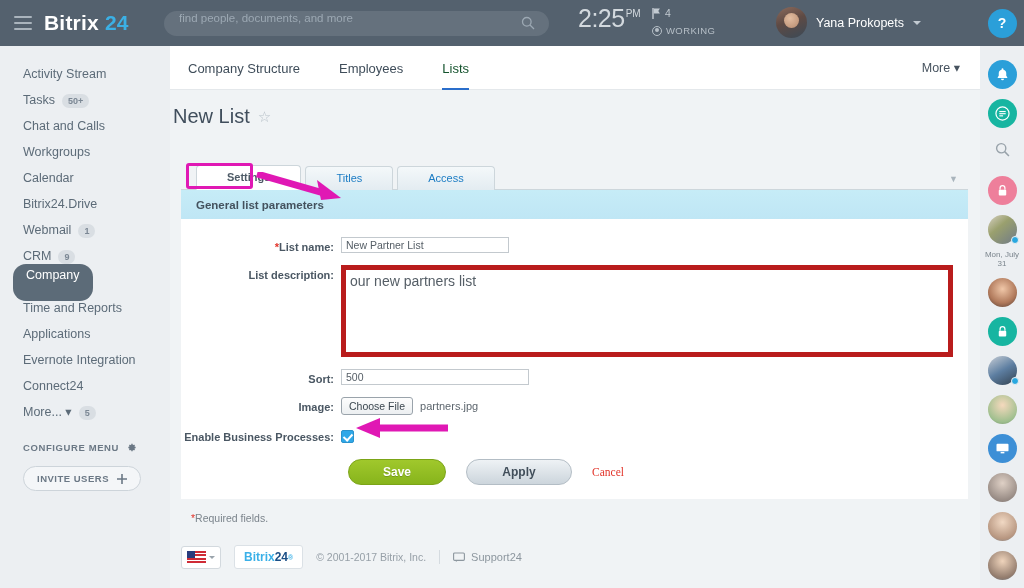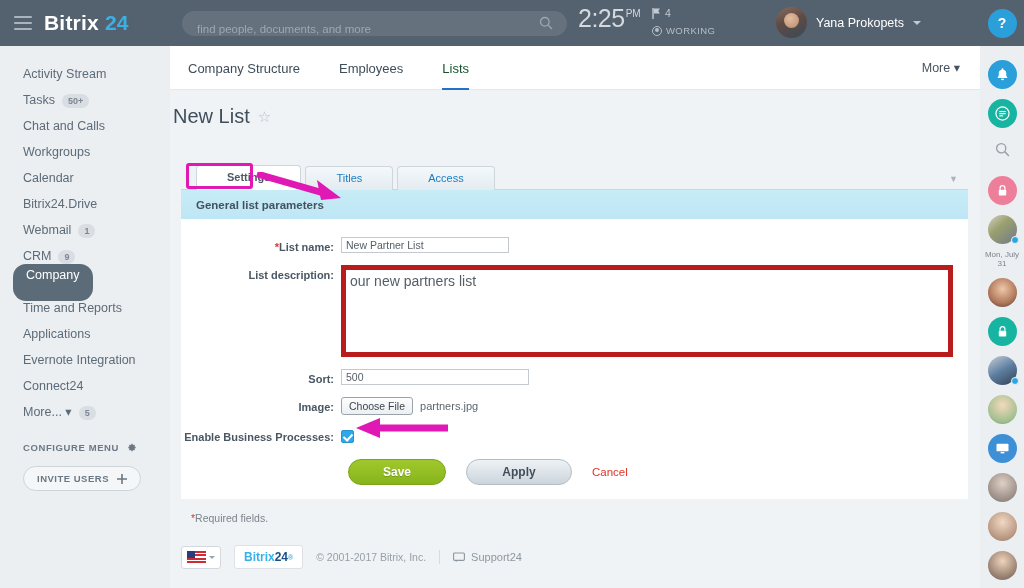--- a/index.html
+++ b/index.html
@@ -16,22 +16,22 @@
   .topbar {
     position: absolute; top: 0; left: 0; width: 980px; height: 46px;
     background: #54616e; display: flex; align-items: center;
   }
   .burger { width: 18px; height: 14px; margin-left: 14px; margin-right: 12px;
             display: flex; flex-direction: column; justify-content: space-between; cursor: pointer; }
   .burger i { display: block; height: 2px; background: #aab4bd; border-radius: 1px; }
   .brand { font-size: 21px; font-weight: bold; color: #fff; letter-spacing: .2px; }
   .brand .num { color: #3bb0e5; font-weight: bold; }
   .searchwrap {
-    position: absolute; left: 182px; top: 11px; width: 385px; height: 25px;
-    background: #65717d; border-radius: 13px; display: flex; align-items: flex-end;
+    position: absolute; left: 164px; top: 11px; width: 385px; height: 25px;
+    background: #65717d; border-radius: 13px; display: flex; align-items: flex-start;
   }
   .searchwrap input {
     border: none; background: transparent; outline: none;
     color: #cfd6dc; font-size: 11.5px; padding-left: 15px; width: 330px;
     font-family: "Liberation Sans", sans-serif;
   }
   .searchwrap input::placeholder { color: #9ca8b3; }
   .search-ico { position: absolute; right: 14px; top: 5px; color: #9ca8b3; }
 
   .clock { position: absolute; left: 578px; top: 4px; color: #d3d9de; }
@@ -106,21 +106,21 @@
   .chk { width: 13px; height: 13px; background: #2fa8e8; border: 1px solid #2b93cc; border-radius: 2px;
          position: relative; cursor: pointer; margin-top: 3px; }
   .chk::after { content:""; position: absolute; left: 3px; top: 1px; width: 4px; height: 7px;
                 border: solid #fff; border-width: 0 2px 2px 0; transform: rotate(42deg); }
   .btnrow { margin-left: 167px; margin-top: 16px; display: flex; align-items: center; gap: 20px; }
   .btn { height: 26px; border-radius: 13px; font-size: 12px; font-weight: bold; color: #fff;
          display: flex; align-items: center; justify-content: center; cursor: pointer; border: 1px solid transparent; }
   .btn-save { width: 98px; background: linear-gradient(#a0c82c,#87b41c); border-color: #7ba417;
               text-shadow: 0 1px 0 rgba(0,0,0,.18); }
   .btn-apply { width: 106px; background: linear-gradient(#eef2f5,#ccd5dc); color: #414e5a; border-color: #b3bdc5; text-shadow: none; }
-  .cancel { font-size: 11.5px; color: #e2342a; cursor: pointer; }
+  .cancel { font-size: 11.5px; color: #e2342a; cursor: pointer; font-family: Liberation Serif, serif; }
   .reqnote { margin-left: 10px; margin-top: 13px; font-size: 10.5px; color: #7b848c; }
 
   
   .footer { position: absolute; left: 181px; top: 545px; display: flex; align-items: center; gap: 13px; }
   .flagsel { width: 40px; height: 23px; border: 1px solid #d3d9de; border-radius: 3px; background: #fff;
              display: flex; align-items: center; justify-content: center; gap: 3px; cursor: pointer; }
   .usflag { width: 19px; height: 12px; position: relative; overflow: hidden; background: #fff; }
   .usflag .stripes { position: absolute; inset: 0;
       background: repeating-linear-gradient(#cf2b36 0 1.7px, #fff 1.7px 3.4px); }
   .usflag .canton { position: absolute; left: 0; top: 0; width: 8px; height: 6.5px; background: #2a3c7d; }

